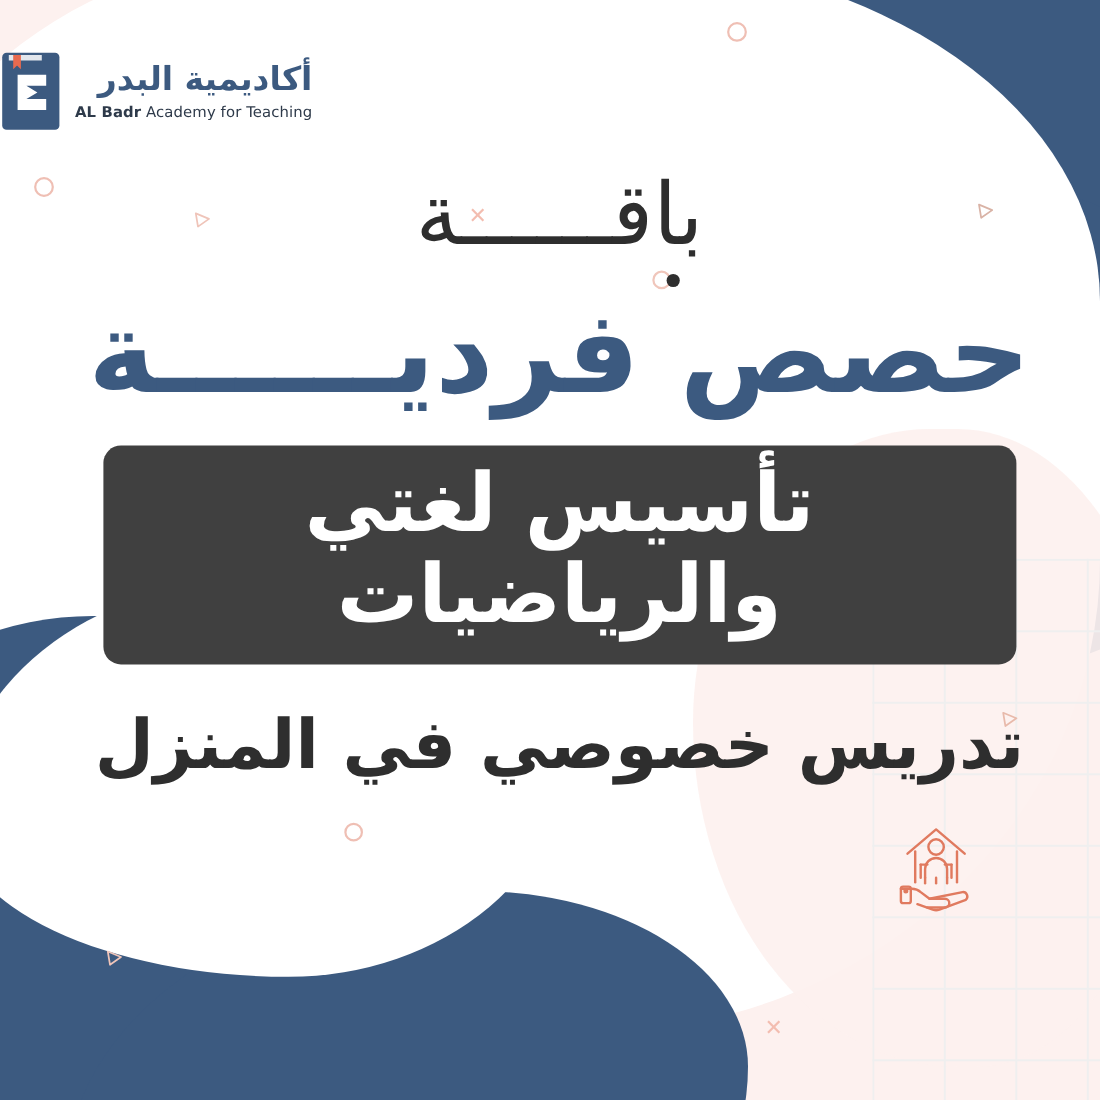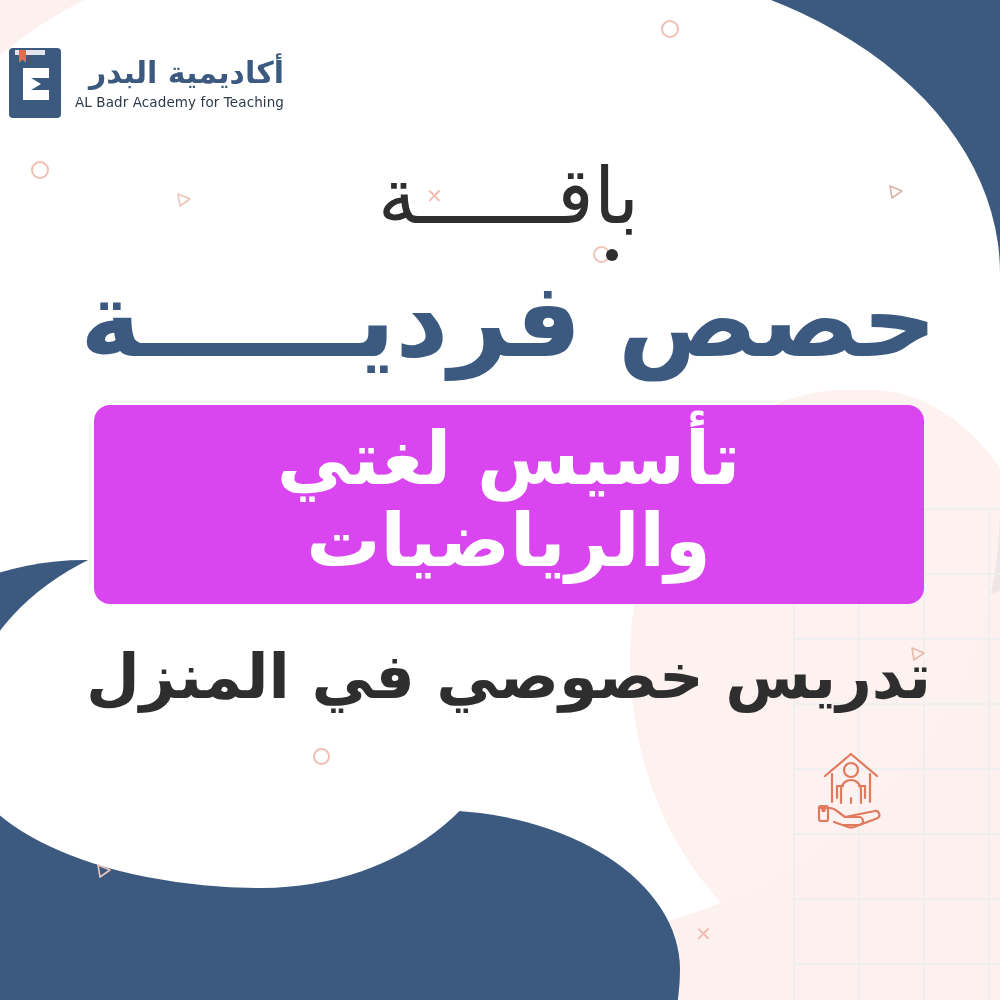--- a/index.html
+++ b/index.html
@@ -160,21 +160,21 @@
   }
   .logo-en {
     font-size: 13.5px;
     color: #2E3A4A;
     direction: ltr;
     text-align: left;
     margin-top: 4px;
     white-space: nowrap;
     letter-spacing: .1px;
   }
-  .logo-en b { font-weight: 400; text-align: center; }
+  .logo-en b { font-weight: 700; text-align: center; }
   .logo-mark { width: 62px; height: 74px; flex: none; }
 
   
   .stack {
     position: absolute;
     left: 17px; right: 0;
     top: 150px;
     text-align: center;
   }
   .line-baqa {
@@ -191,21 +191,21 @@
     line-height: 1.12;
     margin-top: 20px;
     letter-spacing: -1px;
   }
   .banner-wrap {
     margin-top: 26px;
     display: flex;
     justify-content: center;
   }
   .banner {
-    background: #d946ef;
+    background: #404040;
     color: #ffffff;
     font-size: 74px;
     font-weight: 700;
     border-radius: 16px;
     width: 830px;
     box-sizing: border-box;
     padding: 12px 22px 22px;
     line-height: 1.12;
     letter-spacing: -1px;
   }

